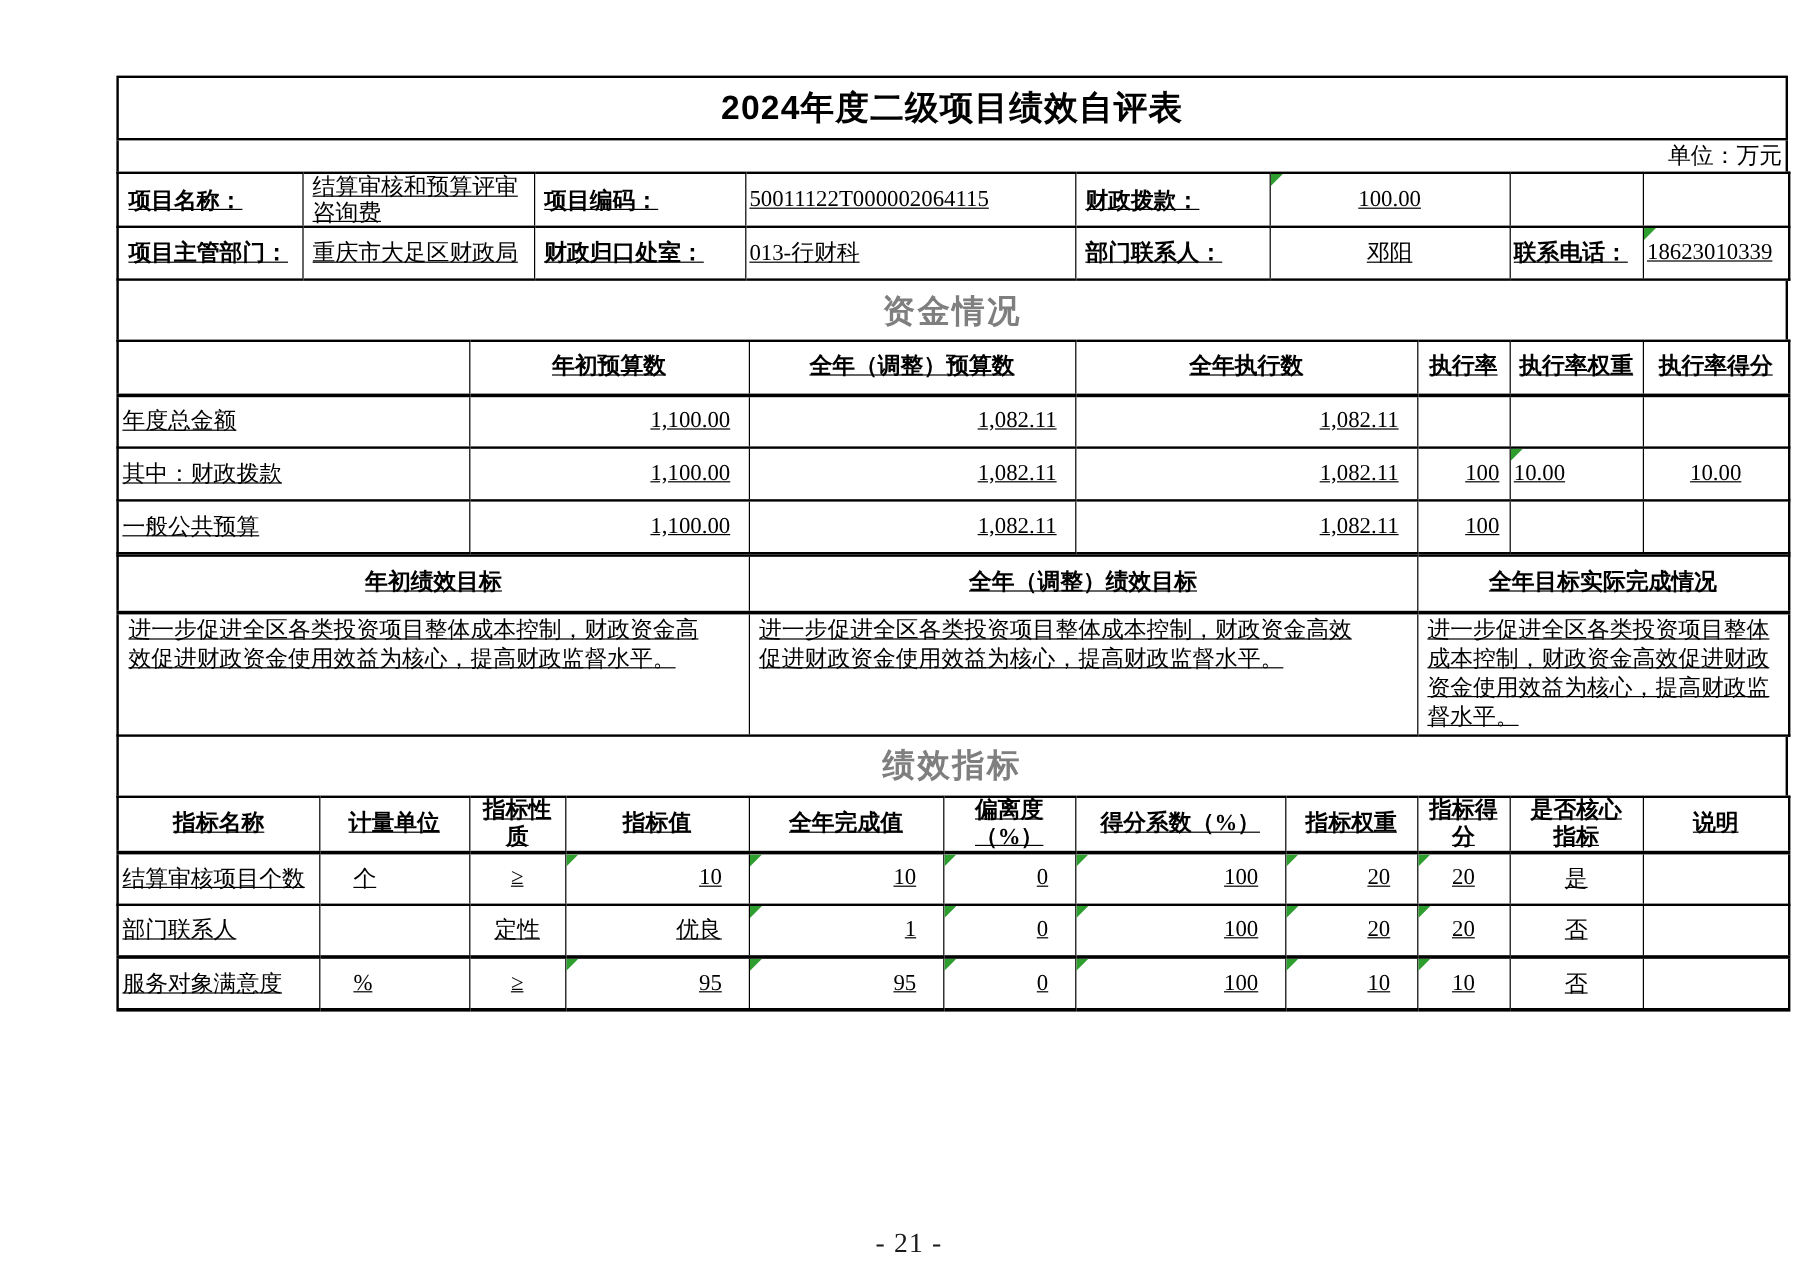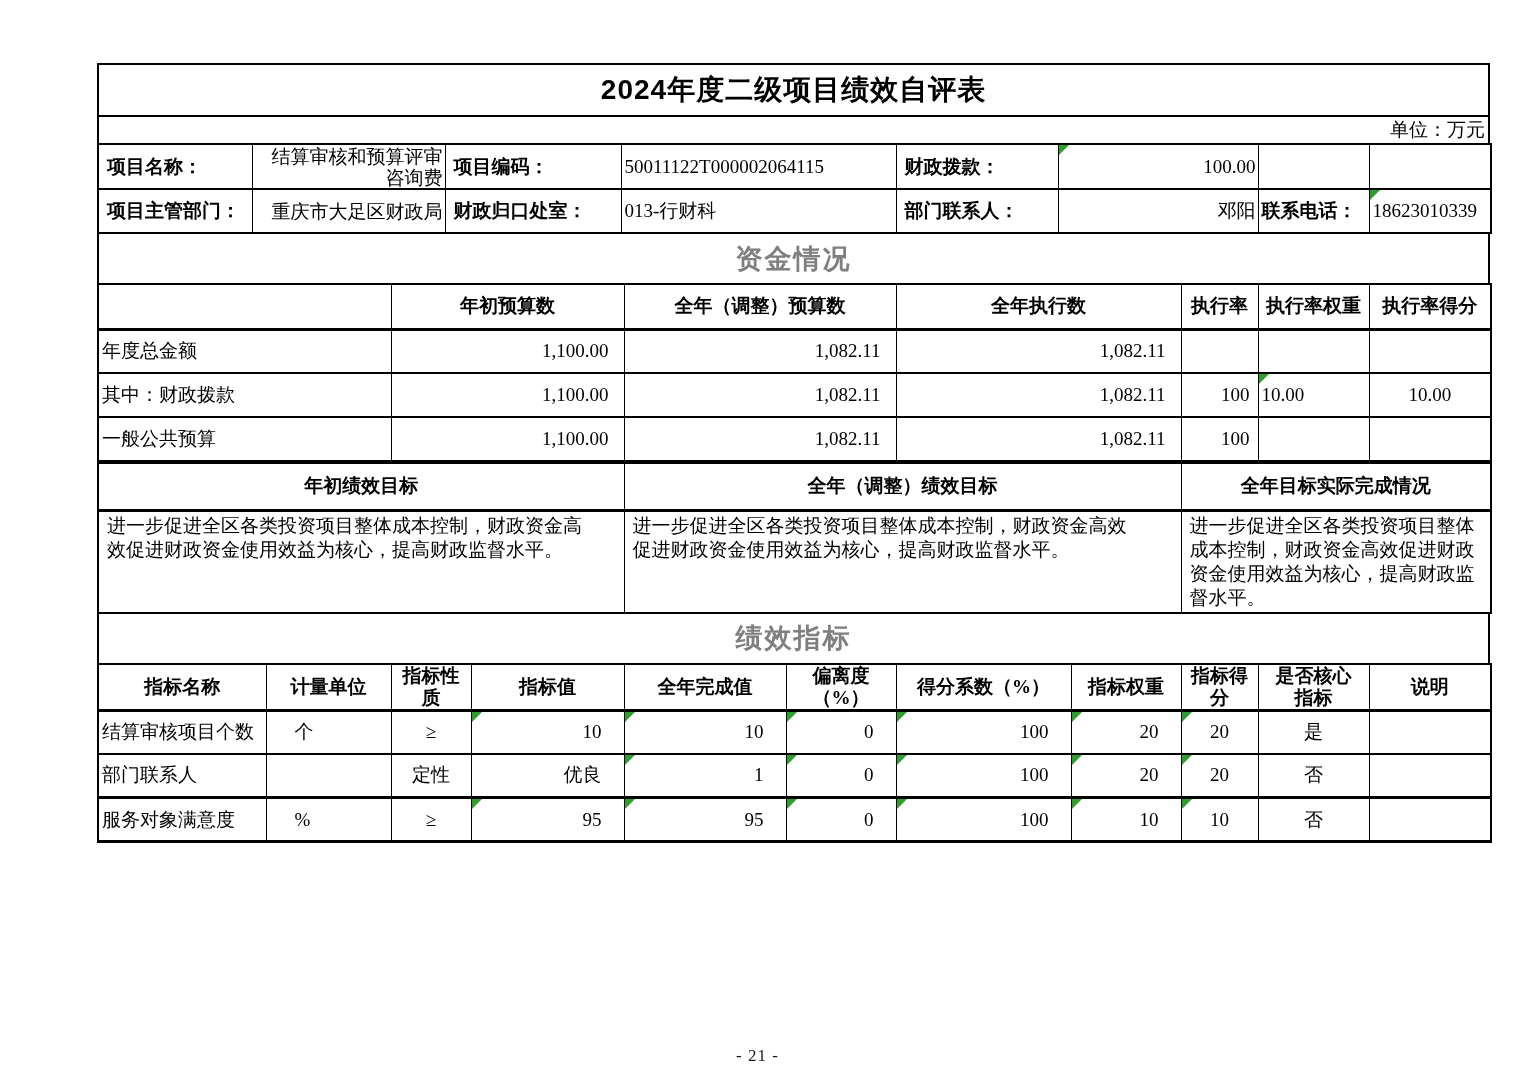--- a/index.html
+++ b/index.html
@@ -22,56 +22,56 @@
     border-left:2px solid #000; border-right:2px solid #000; height:26px;
     display:flex; align-items:center; justify-content:flex-end;
     font-size:19px; padding-right:3px;
   }
   .banner {
     border-left:2px solid #000; border-right:2px solid #000; height:49px;
     display:flex; align-items:center; justify-content:center;
     font-family:"Liberation Sans","DejaVu Sans",sans-serif;
     font-weight:bold; font-size:27px; color:#7f7f7f; letter-spacing:2px;
   }
-  table { border-collapse:collapse; table-layout:fixed; width:1393px; }
+  table { border-collapse:collapse; table-layout:fixed; width:1393px;text-decoration:underline; }
   td {
     border:1px solid #000; border-top-width:2px; border-bottom-width:2px;
     font-size:19px; height:44px; padding:0 2px; overflow:hidden;
     position:relative; vertical-align:middle; word-break:break-all;
   }
   tr td:first-child { border-left-width:2px; }
   tr td:last-child  { border-right-width:2px; }
   tr.bb3 td { border-bottom-width:3px; }
   .h45 td { height:45px; } .h47 td { height:47px; } .h43 td { height:43px; }
 
   .hd  { font-weight:bold; text-align:center; line-height:22px; }
   .hdp { padding:0 12px; }
   .hdn { padding:0 6px; }
   .lbl { font-weight:bold; text-align:left; padding-left:8px; }
-  .pl8 { text-align:right; padding-left:8px; line-height:21px; }
+  .pl8 { text-align:left; padding-left:8px; line-height:21px; }
   .pl3 { text-align:left; padding-left:3px; }
-  .ind { text-align:right; }
+  .ind { text-align:center; }
   .pl28{ text-align:left; padding-left:28px; }
   .num { text-align:right; padding-right:15px; }
   .num2{ text-align:right; padding-right:22px; }
   .pr8 { text-align:right; padding-right:8px; }
   .ctr { text-align:center; }
 
   .goal-cell { vertical-align:top; line-height:24px; height:93px; }
   .g1 { padding:2px 28px 2px 8px; }
   .g2 { padding:2px 40px 2px 8px; }
   .g3 { padding:2px 8px 2px 8px; }
 
   .tri {
     position:absolute; top:0; left:0; width:0; height:0; display:block;
     border-top:10px solid #2e9e2e; border-right:10px solid transparent;
   }
   .footer {
-    position:absolute; left:0; top:1046px; width:1515px;
-    text-align:center; font-size:17px; letter-spacing:1px; color:#1a1a1a;
+    position:absolute; left:0; top:1023px; width:1515px;
+    text-align:center; font-size:23px; letter-spacing:1px; color:#1a1a1a;
   }
 </style>
 </head>
 <body>
 
 <div class="sheet">
 
   <div class="title-row">
     <span class="title-text">2024年度二级项目绩效自评表</span>
   </div>

